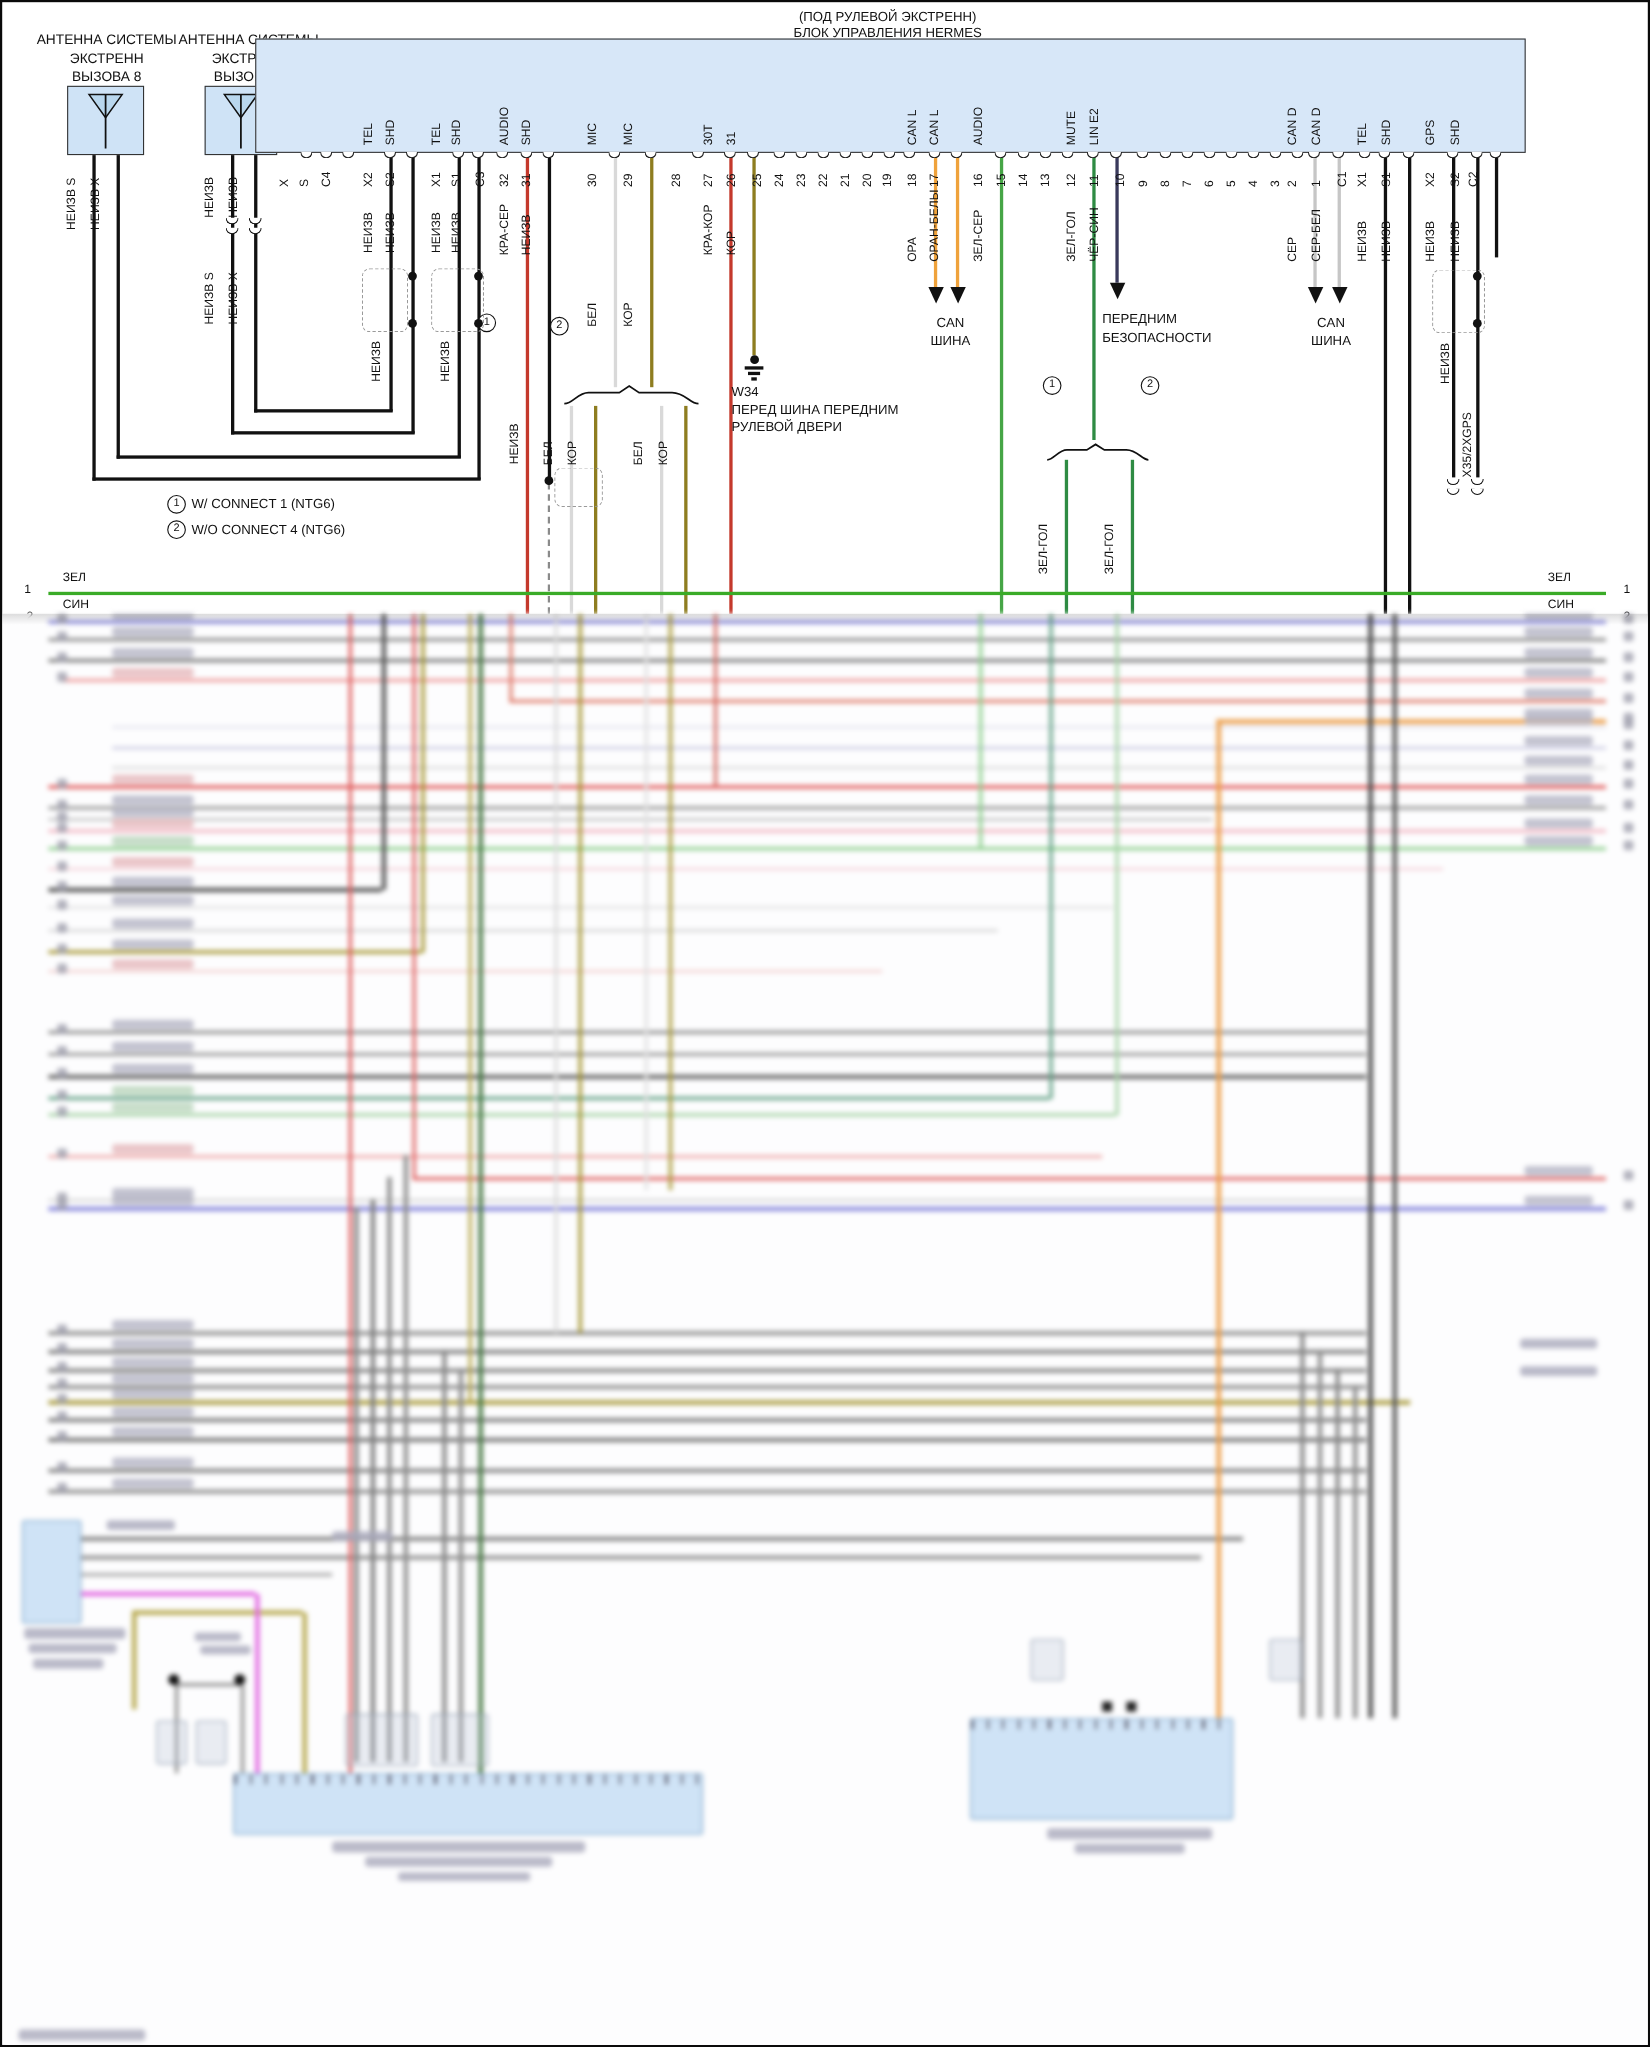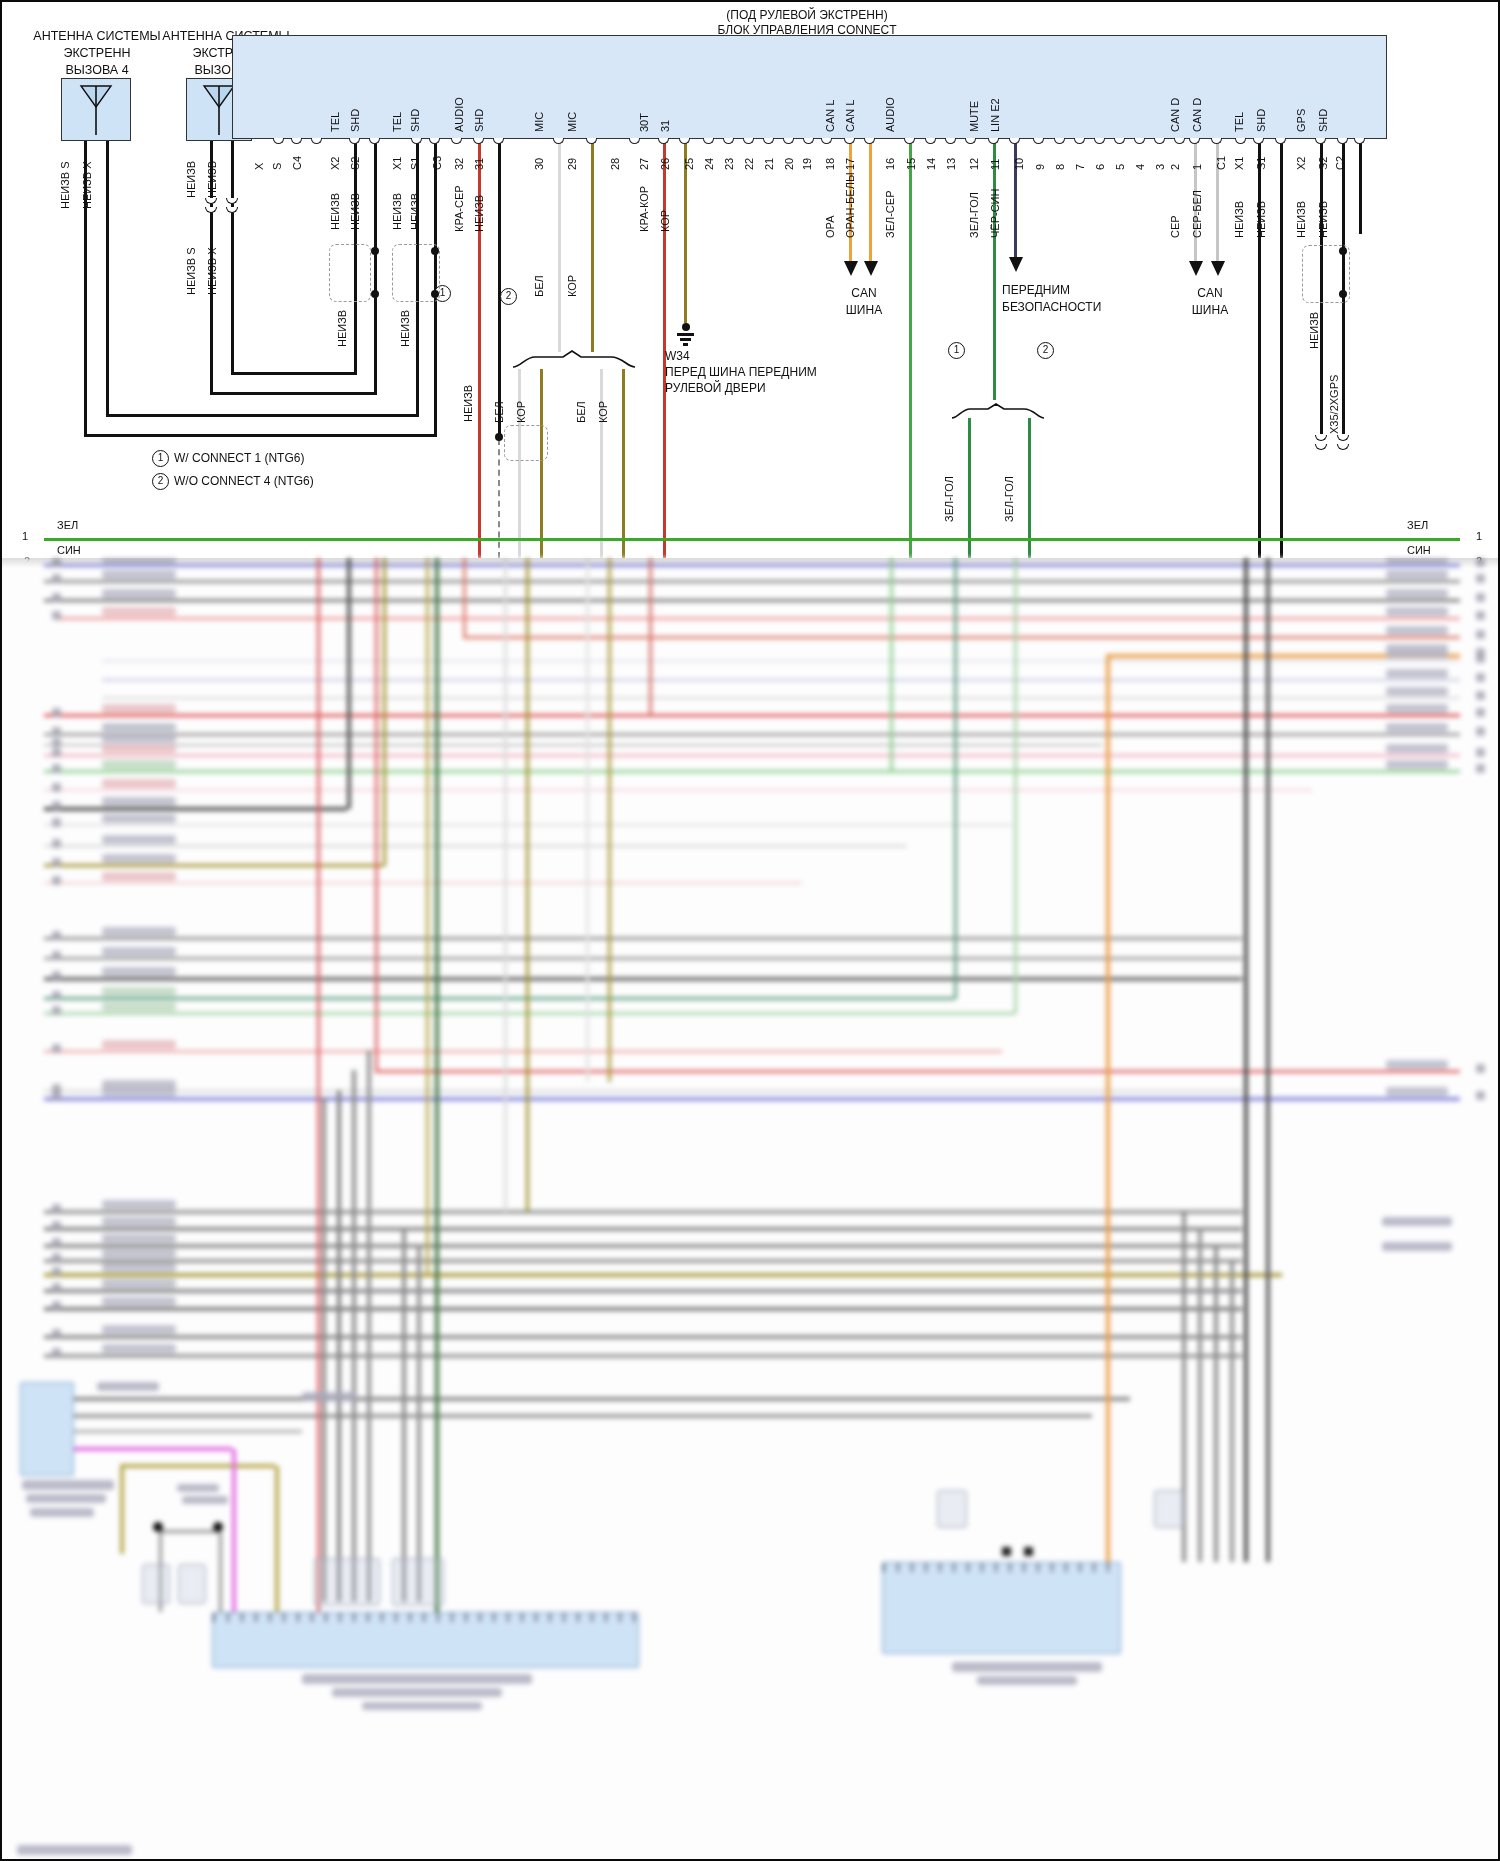--- a/index.html
+++ b/index.html
@@ -29,25 +29,25 @@
   .conn-rect{position:absolute;border:1.6px solid #97a3b5;background:rgba(190,200,215,.30);border-radius:3px;}
   .gbar{position:absolute;background:#111;height:2.6px;}
   svg{position:absolute;overflow:visible;}
 </style>
 </head>
 <body>
 
 <div id="stage" style="--red: #c4392c; --olive: #8e7d20; --orange: #efa23b; --green: #46a546; --dgreen: #2e8b43; --navy: #3a3a5c; --grey: #c6c6c6; --lgrey: #d9d9d9; --black: #111111; --zel_row: #3aab27; --sin_row: #8282d8; --magenta: #e26be2; --khaki: #b7a94e; --blockfill: #d7e7f8;">
 
   <div class="t tc" style="left:805px;top:6px;">(ПОД РУЛЕВОЙ ЭКСТРЕНН)</div>
-  <div class="t tc" style="left:805px;top:21px;">БЛОК УПРАВЛЕНИЯ CONNECT</div>
+  <div class="t tc" style="left:805px;top:21px;">БЛОК УПРАВЛЕНИЯ HERMES</div>
 
   <div class="t tc" style="left:95px;top:27px;font-size:12.5px">АНТЕННА СИСТЕМЫ</div>
   <div class="t tc" style="left:95px;top:44px;font-size:12.5px">ЭКСТРЕНН</div>
-  <div class="t tc" style="left:95px;top:61px;font-size:12.5px">ВЫЗОВА 4</div>
+  <div class="t tc" style="left:95px;top:61px;font-size:12.5px">ВЫЗОВА 8</div>
   <div class="t tc" style="left:224px;top:27px;font-size:12.5px">АНТЕННА СИСТЕМЫ</div>
   <div class="t tc" style="left:224px;top:44px;font-size:12.5px">ЭКСТРЕНН</div>
   <div class="t tc" style="left:224px;top:61px;font-size:12.5px">ВЫЗОВА 1</div>
 
   <div class="box-blue" style="left:59px;top:76px;width:70px;height:63px;background:#cfe3f6;">
     <svg width="38" height="52" style="left:15px;top:4px;">
       <path d="M4 3 H34 L19 24 Z" fill="#b9d7ee" stroke="#111" stroke-width="1.4"></path>
       <line x1="19" y1="3" x2="19" y2="52" stroke="#111" stroke-width="1.6"></line>
     </svg>
   </div>

